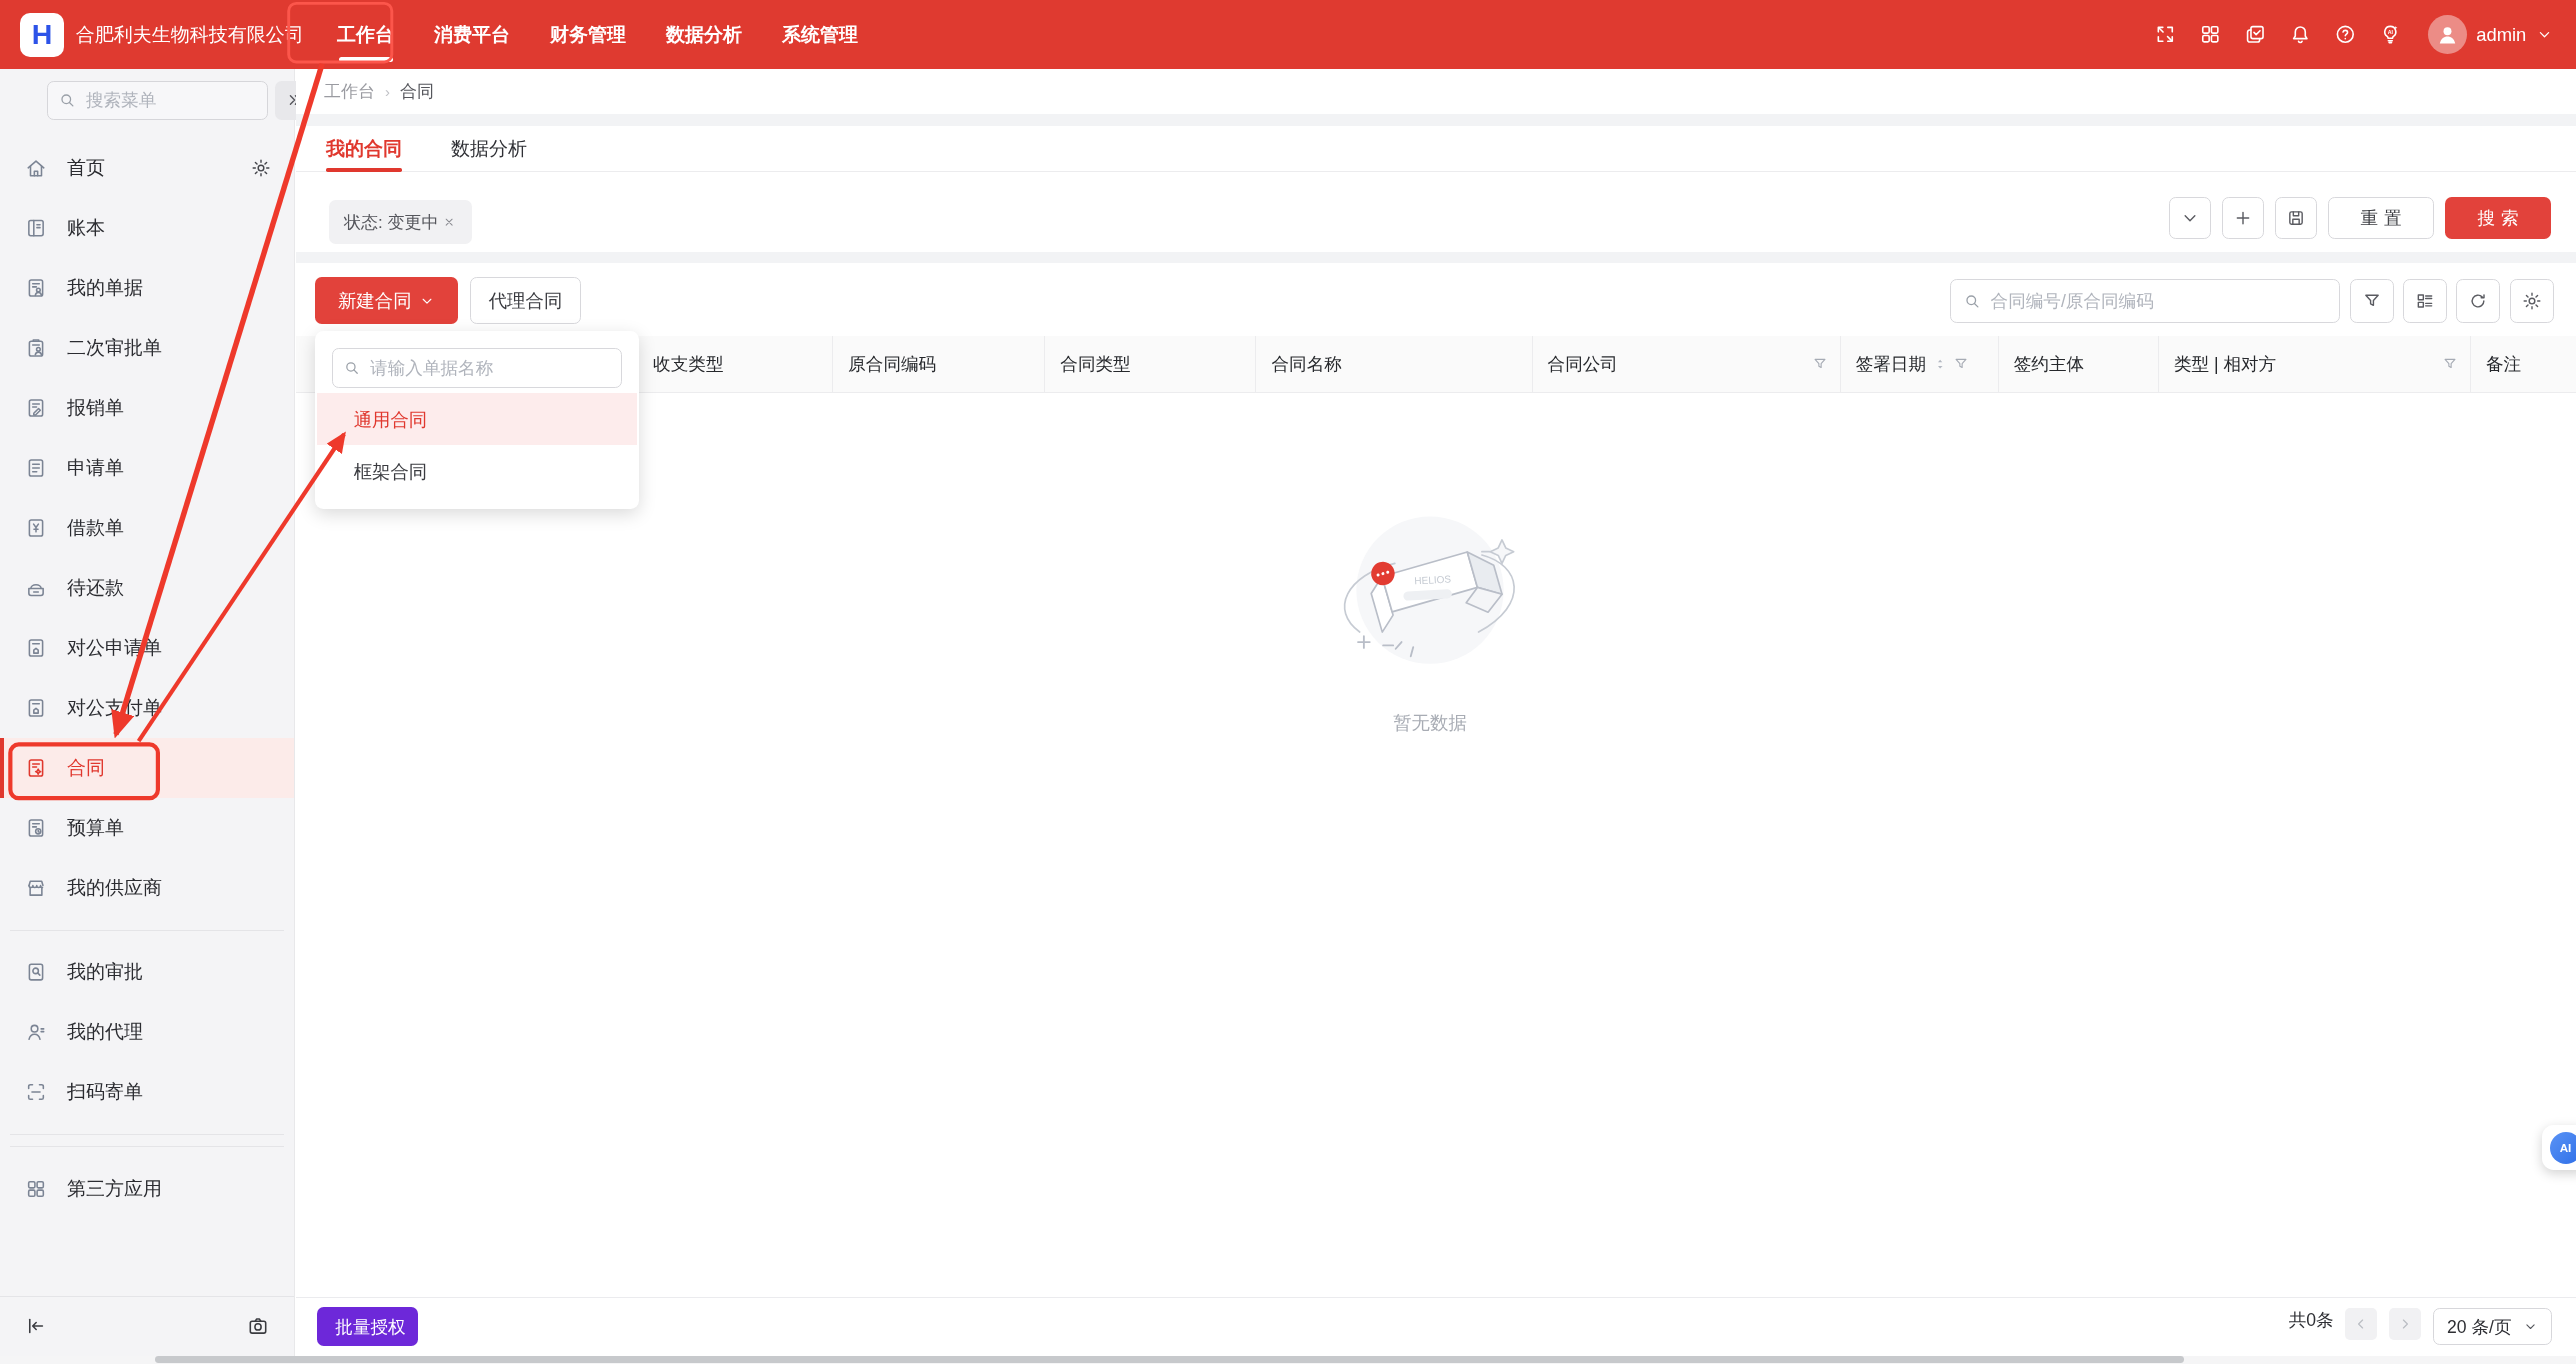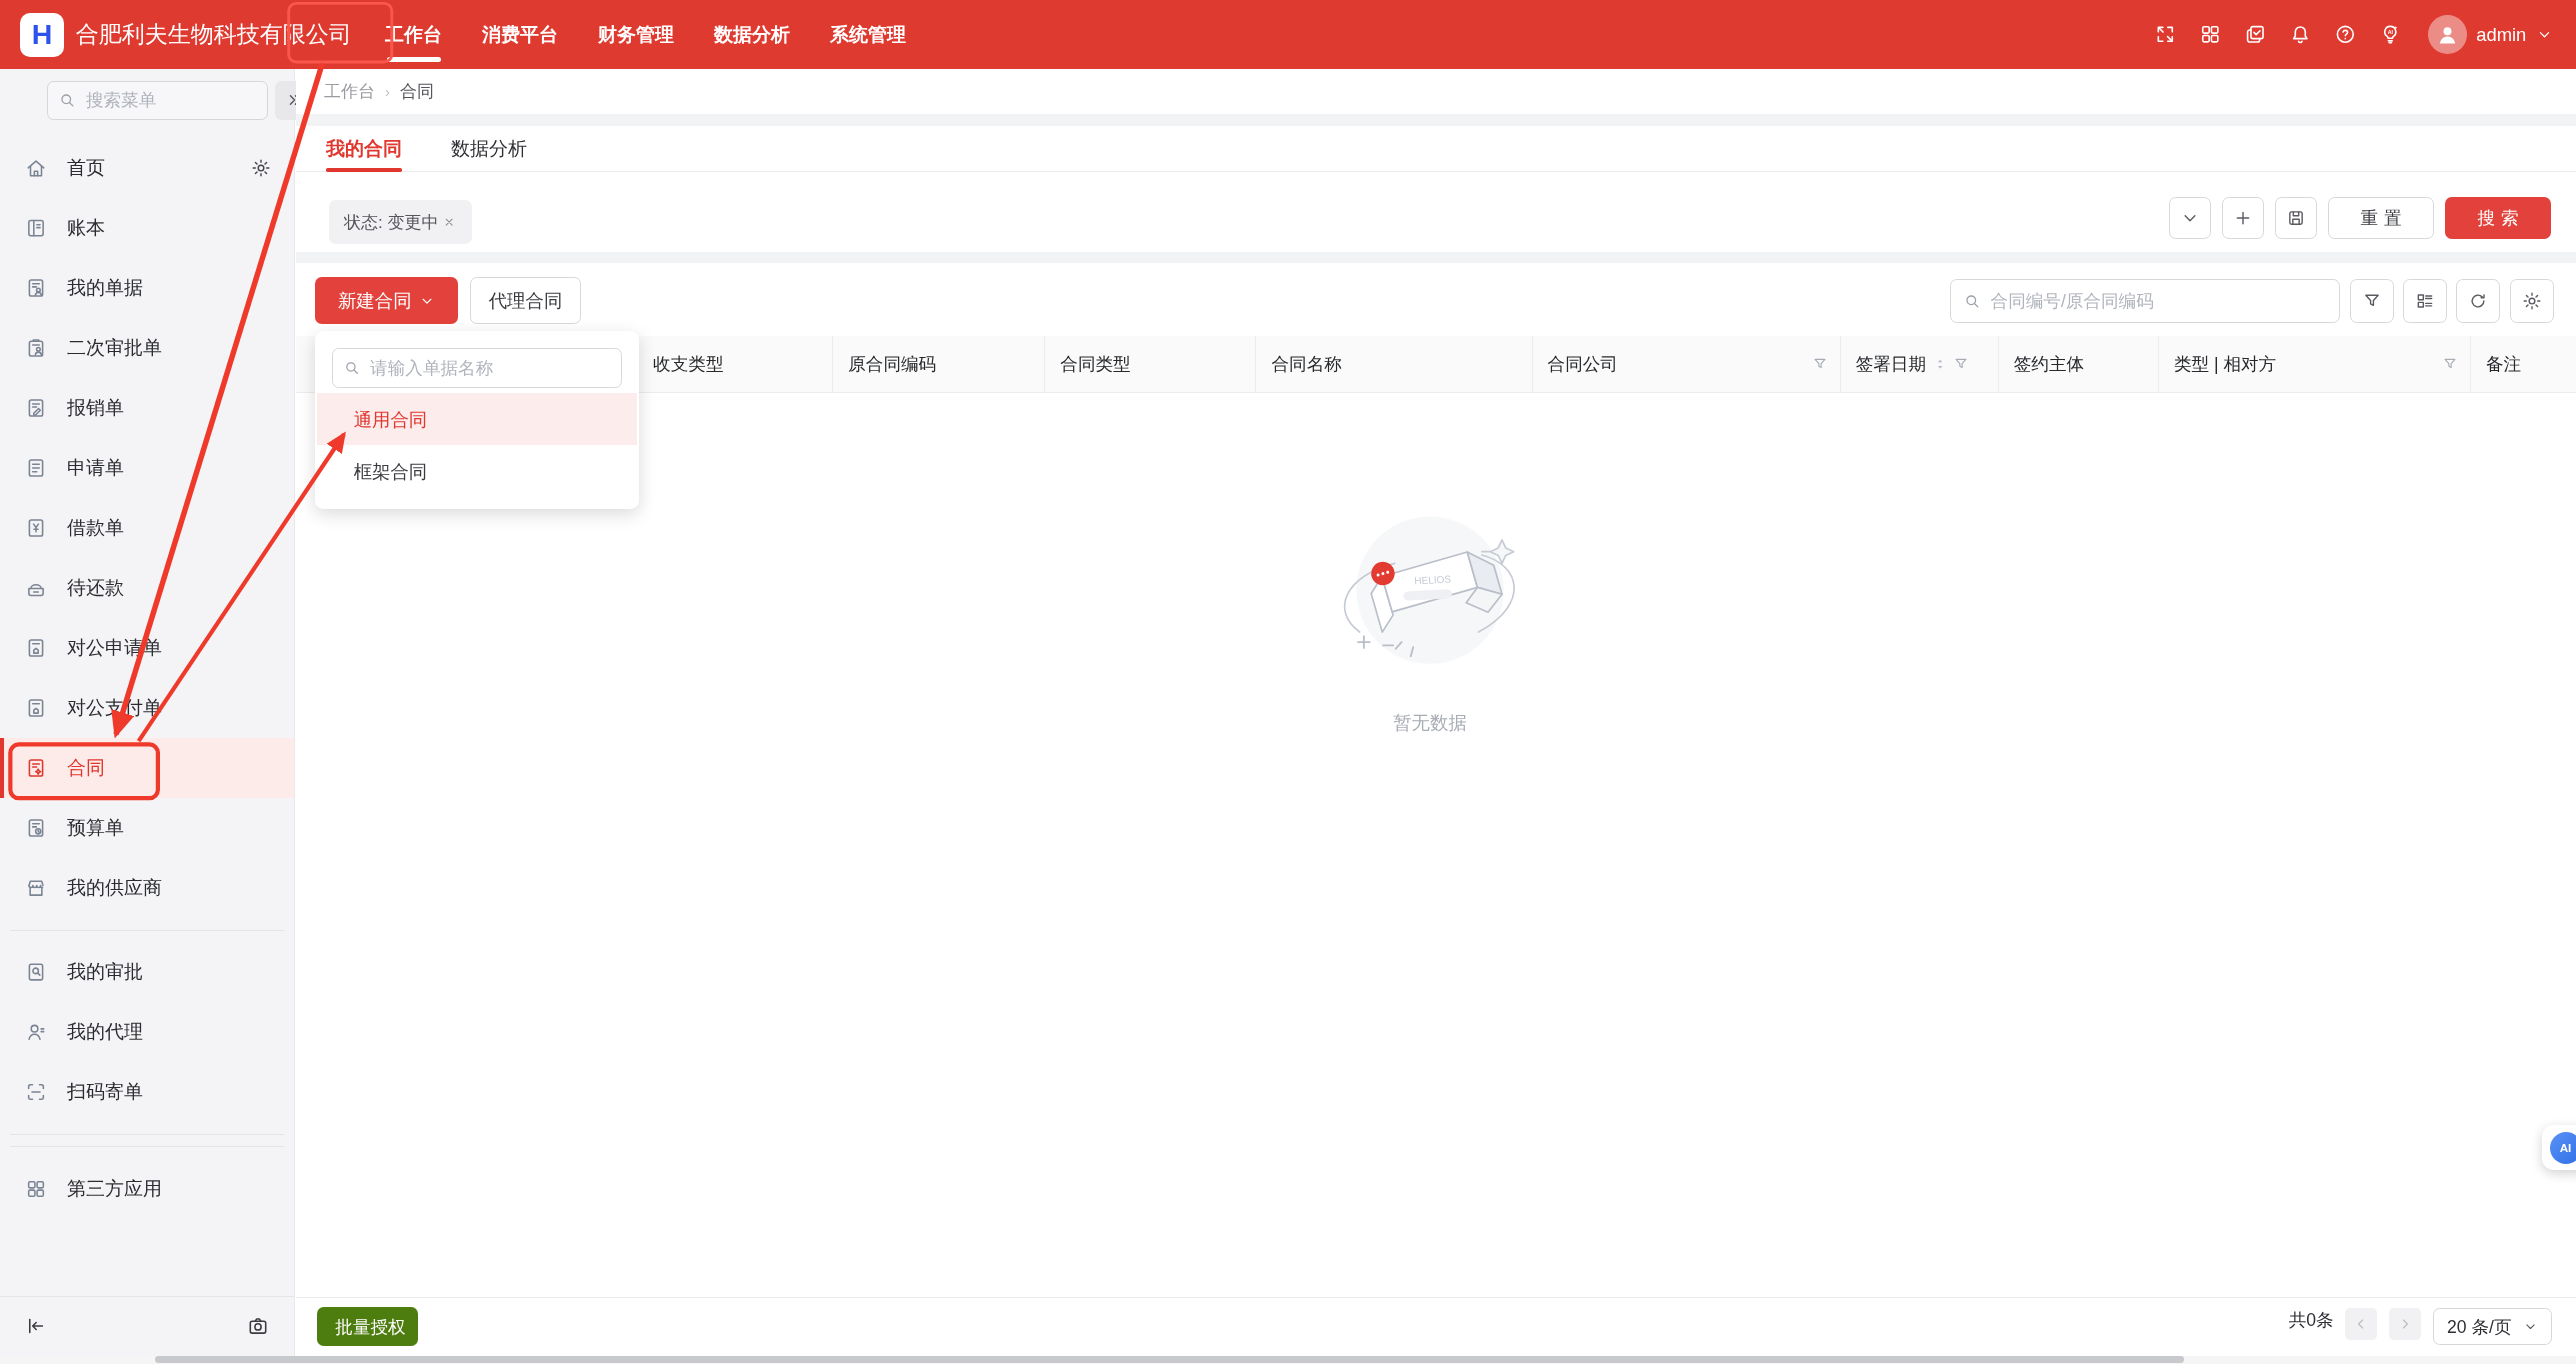--- a/index.html
+++ b/index.html
@@ -4,21 +4,21 @@
 <style>
   html,body{margin:0;padding:0;}
   body{font-family:"Liberation Sans","DejaVu Sans",sans-serif;}
   .stage{position:relative;width:2576px;height:1364px;background:#fff;overflow:hidden;}
   .ic{display:inline-flex;align-items:center;justify-content:center;flex:none;}
   .ic svg{width:100%;height:100%;display:block;}
 
   
   .topbar{position:absolute;left:0;top:0;right:0;height:69px;background:#df3a30;display:flex;align-items:center;padding:0 23.5px 0 20px;box-sizing:border-box;z-index:5;}
   .logo{width:44px;height:44px;background:#fff;border-radius:10px;color:#2d53e8;font-weight:800;font-size:28.5px;display:flex;align-items:center;justify-content:center;cursor:pointer;}
-  .company{color:#fff;font-size:23px;margin-left:11.7px;white-space:nowrap;}
+  .company{color:#fff;font-size:19px;margin-left:11.7px;white-space:nowrap;}
   #topnav{display:flex;margin-left:13.4px;height:69px;}
   .nav-item{padding:0 20px;color:#fff;font-size:19px;font-weight:700;display:flex;align-items:center;position:relative;cursor:pointer;white-space:nowrap;}
   .nav-item.active::after{content:"";position:absolute;left:50%;transform:translateX(-50%);bottom:7.5px;width:54px;height:4.2px;background:#fff;border-radius:2.5px;}
   .top-right{margin-left:auto;display:flex;align-items:center;gap:22.6px;}
   .tb-icon{width:22.6px;height:22.6px;color:#fff;cursor:pointer;display:inline-flex;}
   .tb-icon svg{width:100%;height:100%;}
   .user{display:flex;align-items:center;gap:9.2px;color:#fff;font-size:18.4px;margin-left:3.4px;cursor:pointer;}
   .avatar{width:39px;height:39px;border-radius:50%;background:rgba(255,255,255,.42);color:#fff;display:flex;align-items:center;justify-content:center;overflow:hidden;}
   .avatar .ic{width:25px;height:25px;}
   .tb-chev{width:17px;height:17px;color:#fff;}
@@ -85,21 +85,21 @@
   .dd-search input{border:none;outline:none;font-size:17.6px;width:100%;color:#333;font-family:inherit;}
   .dd-opt{height:52px;display:flex;align-items:center;padding-left:37px;font-size:18.4px;color:#3a3b40;cursor:pointer;margin:0 1.7px;}
   .dd-opt.active{background:#fdecec;color:#e0382e;}
 
   
   .empty{position:absolute;left:1008px;top:409px;width:252px;text-align:center;}
   .empty-text{margin-top:3.4px;font-size:18.4px;color:#a8acb4;}
 
   
   .page-footer{position:absolute;left:0;right:0;top:1228px;height:60px;background:#fff;border-top:0.8px solid #ebebee;}
-  .btn-batch{position:absolute;left:21px;top:9.2px;width:101px;height:39px;background:#4d7c0f;color:#fff;border:none;border-radius:6.7px;font-size:17.6px;cursor:pointer;font-family:inherit;padding-left:12px;}
+  .btn-batch{position:absolute;left:21px;top:9.2px;width:101px;height:39px;background:#6d28d9;color:#fff;border:none;border-radius:6.7px;font-size:17.6px;cursor:pointer;font-family:inherit;padding-left:12px;}
   .pagination{position:absolute;right:24px;top:10px;height:39px;display:flex;gap:11.7px;font-size:17.6px;color:#2e2f34;}
   .page-btn{width:32px;height:32px;background:#f1f1f3;border:none;border-radius:5px;color:#b9bcc2;display:flex;align-items:center;justify-content:center;cursor:pointer;}
   .page-btn .ic{width:16px;height:16px;}
   .page-size{height:37px;border:0.8px solid #d7d7db;border-radius:6.7px;display:flex;align-items:center;padding:0 13.4px;gap:11px;cursor:pointer;box-sizing:border-box;}
   .page-size .ic{width:15px;height:15px;color:#55565c;}
 
   
   .scroll-track{position:absolute;left:0;right:0;bottom:0;height:8.4px;background:#f5f5f6;z-index:25;}
   .scroll-thumb{position:absolute;left:155px;top:0.8px;width:2029px;height:6.7px;background:#c7c9cc;border-radius:3.4px;cursor:pointer;}
   .ai-fab{position:absolute;left:2542px;top:1125px;width:49px;height:45px;background:#fff;border-radius:11.7px;box-shadow:0 3.4px 11.7px rgba(0,0,0,.18);z-index:30;display:flex;align-items:center;padding-left:7.5px;box-sizing:border-box;cursor:pointer;}

